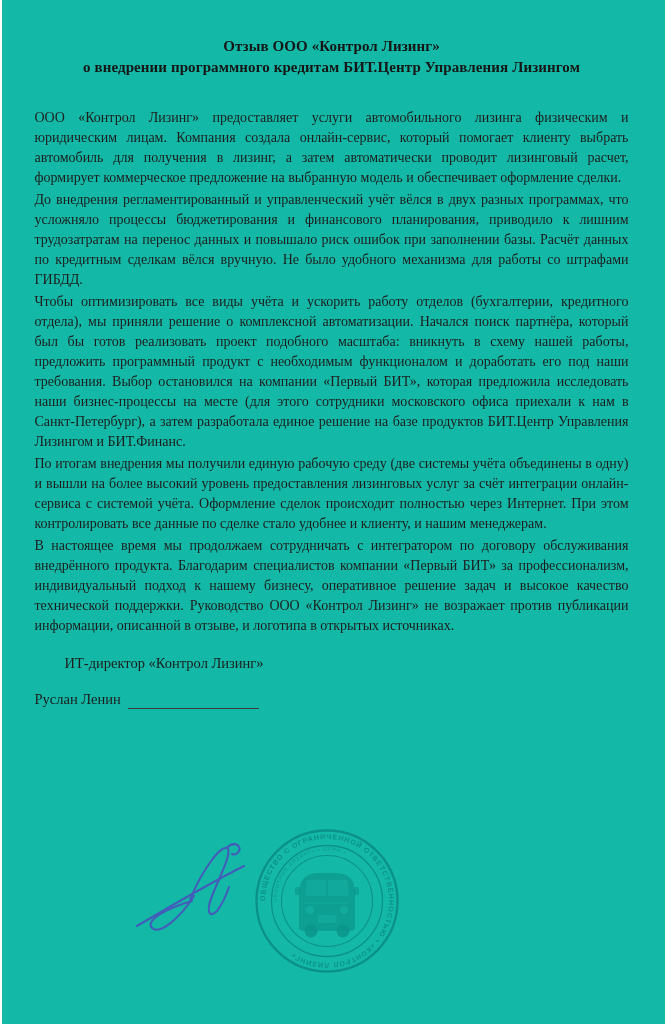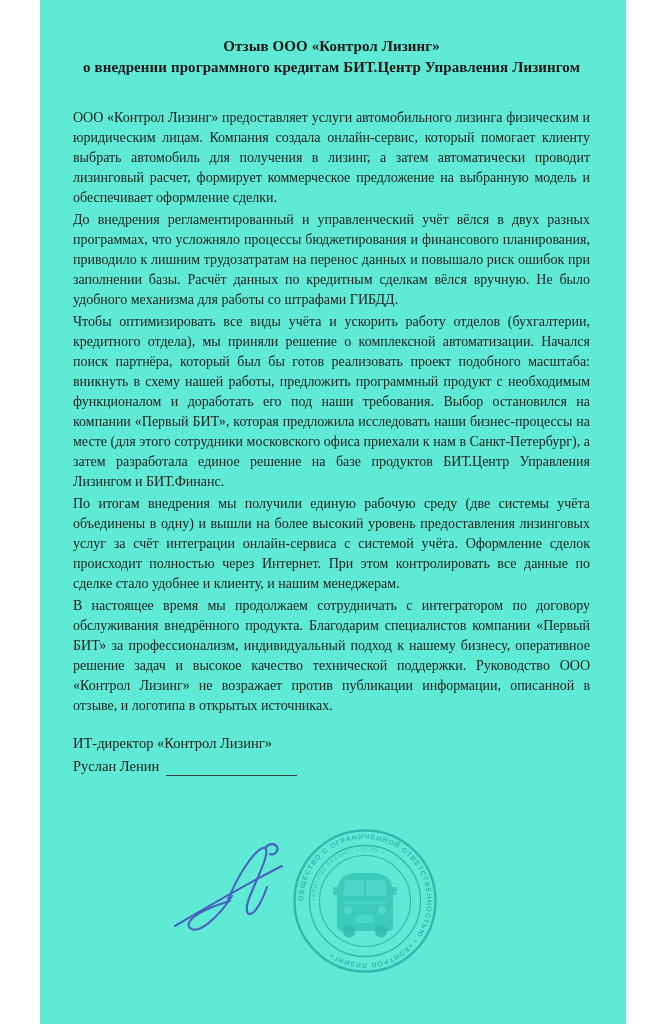--- a/index.html
+++ b/index.html
@@ -1,22 +1,22 @@
 <!DOCTYPE html>
 <html><head>
 <meta charset="utf-8">
 <style>
   * { margin: 0; padding: 0; box-sizing: border-box; }
   html, body { background: #ffffff; }
   .page {
     position: relative;
-    width: 586px;
+    width: 663px;
     height: 1024px;
     margin: 0 auto;
-    background: #5eead4;
+    background: #14b8a6;
     overflow: hidden;
     font-family: "Liberation Serif", "DejaVu Serif", serif;
     color: #1d1d1d;
   }
   .content {
     padding: 36px 36px 0 33px;
   }
   .doc-title {
     font-size: 15px;
     font-weight: bold;
@@ -32,23 +32,24 @@
     text-align: justify;
     text-justify: inter-word;
     color: #1d1d1d;
   }
   .para:first-of-type { margin-top: 30px; }
   .sig-block { margin-top: 17px; }
   .sig-position {
     font-size: 14.5px;
     line-height: 20px;
     color: #1d1d1d;
+    margin-left: 30px;
   }
   .sig-row {
-    margin-top: 3px;
+    margin-top: 16px;
     font-size: 14.5px;
     line-height: 20px;
     display: flex;
     align-items: flex-end;
   }
   .sig-line {
     display: inline-block;
     width: 131px;
     margin-left: 7px;
     border-bottom: 1.2px solid #3c3c3c;

